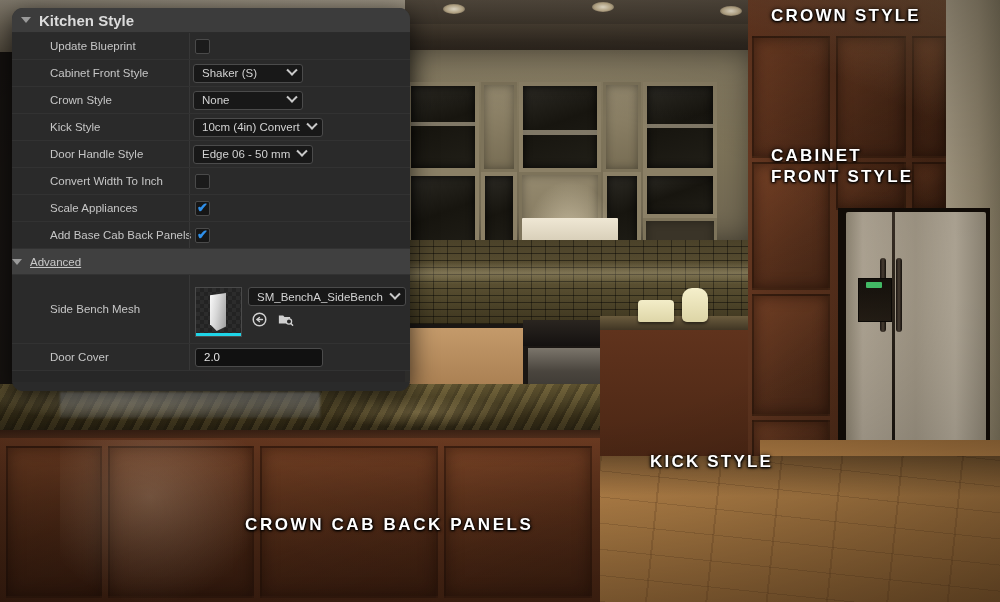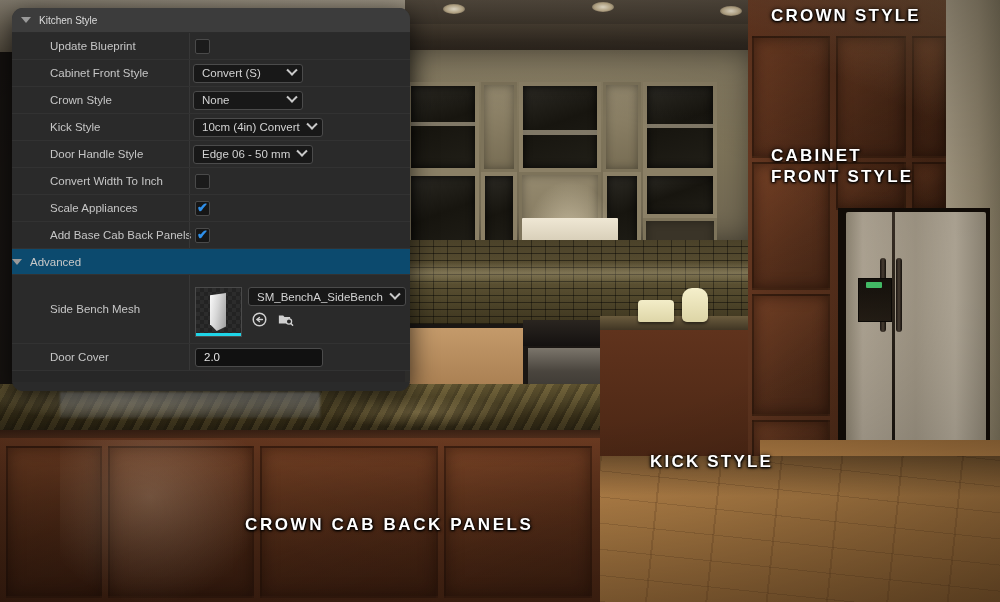--- a/index.html
+++ b/index.html
@@ -256,21 +256,21 @@
     border-bottom: 1px solid #2b2b2b;
   }
   .tri {
     width: 0; height: 0;
     border-left: 5px solid transparent;
     border-right: 5px solid transparent;
     border-top: 6px solid #9a9a9a;
     margin-right: 8px;
   }
   .panel-header .title {
-    font-size: 10px; font-weight: normal; color: #dcdcdc;
+    font-size: 15px; font-weight: bold; color: #dcdcdc;
   }
 
   .rows { position: relative; }
   .row {
     display: flex; align-items: center;
     height: 27px;
     border-bottom: 1px solid #323232;
     background: #2a2a2a;
     position: relative;
   }
@@ -291,22 +291,23 @@
     position: absolute; left: 177px; top: 0; bottom: 0;
     width: 1px; background: #373737;
   }
   .left-rail {
     position: absolute; left: 10px; top: 0; bottom: 0;
     width: 1px; background: #383838;
   }
 
   
   .row.section {
-    background: #0c4a6e;
+    background: #404040;
     height: 26px;
+    text-decoration: underline;
   }
   .row.section .tri {
     border-top-color: #9a9a9a;
     margin-right: 8px;
   }
 
   
   .cbox {
     width: 15px; height: 15px;
     background: #1b1b1b;
@@ -499,21 +500,21 @@
           <div class="label">Update Blueprint</div>
           <div class="field">
             <div class="cbox"></div>
           </div>
         </div>
         <div class="row">
           <div class="col-sep"></div>
           <div class="label">Cabinet Front Style</div>
           <div class="field">
             <div class="combo">
-              <span class="cv">Convert (S)</span>
+              <span class="cv">Shaker (S)</span>
               <span class="chev"></span>
             </div>
           </div>
         </div>
         <div class="row">
           <div class="col-sep"></div>
           <div class="label">Crown Style</div>
           <div class="field">
             <div class="combo">
               <span class="cv">None</span>

